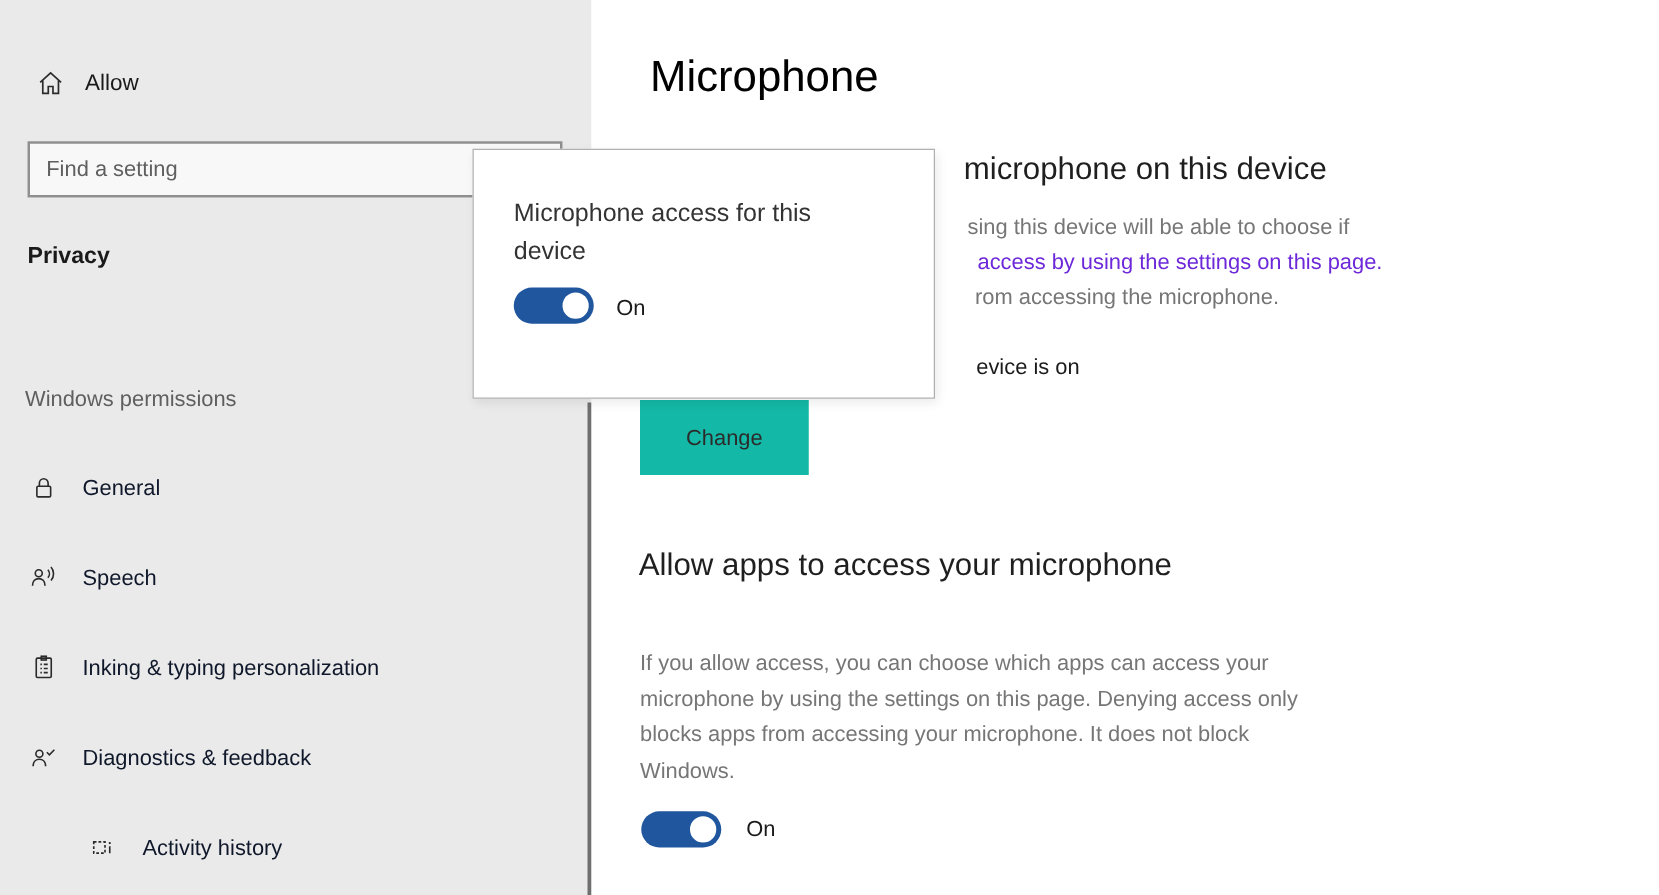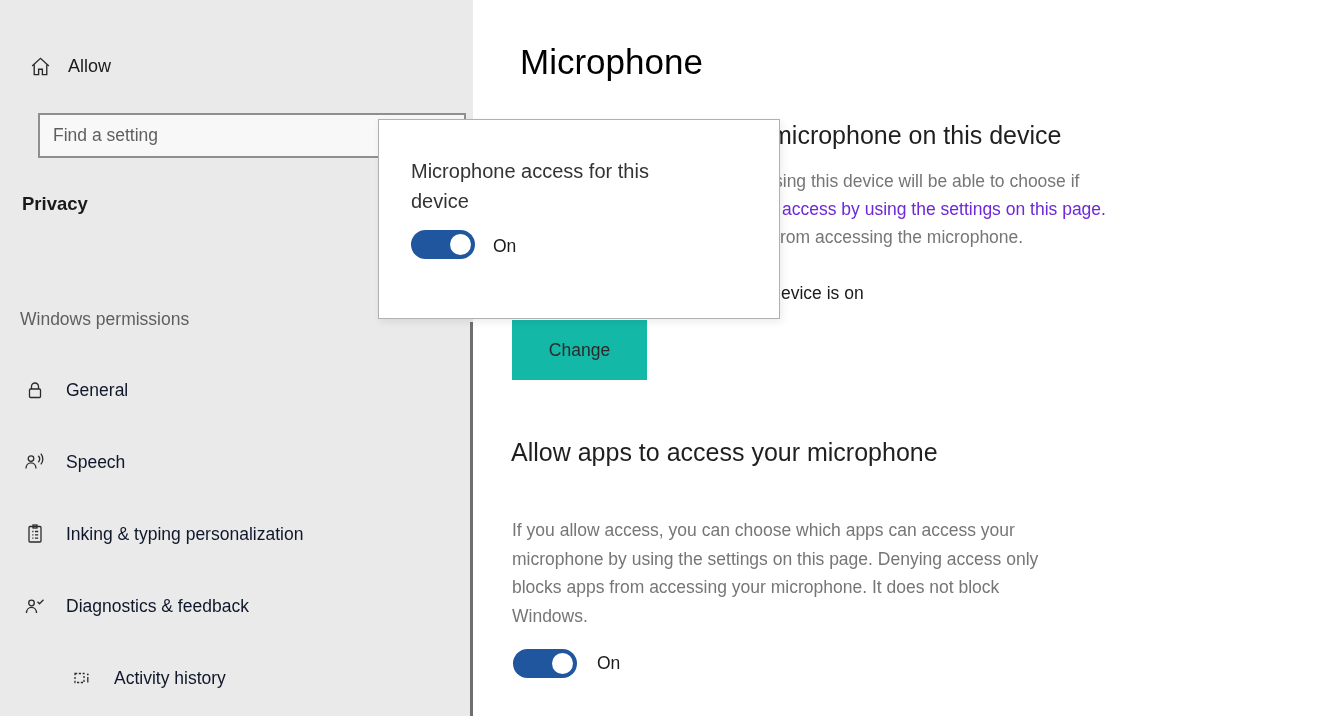--- a/index.html
+++ b/index.html
@@ -16,21 +16,21 @@
   }
   .home-row {
     position:absolute; left:0; top:44px; width:473px; height:44px;
     display:flex; align-items:center; cursor:default;
   }
   .home-row .nav-icon { position:absolute; left:29px; }
   .home-row .nav-label { position:absolute; left:68px; font-size:18px; color:#1a1a1a; }
 
   .search-box {
     position:absolute; left:22px; top:113px; width:428px; height:45px;
-    background:#f8f8f8; border:2px solid #8f8f8f;margin-left:16px;
+    background:#f8f8f8; border:2px solid #8f8f8f;
   }
   .search-box input {
     width:100%; height:100%; border:none; outline:none; background:transparent;
     font-family:"Liberation Sans", sans-serif; font-size:17.5px; color:#444;
     padding-left:13px;
   }
   .search-box input::placeholder { color:#5f5f5f; opacity:1; }
 
   .privacy-title {
     position:absolute; left:22px; top:193px; font-size:18.5px; font-weight:bold; color:#1a1a1a;
@@ -91,21 +91,21 @@
     position:absolute; top:4px; left:39px; width:21px; height:21px;
     border-radius:50%; background:#ffffff;
   }
   .toggle-main { left:513px; top:649px; }
   .on-label-main {
     position:absolute; left:597px; top:653px; font-size:17.5px; color:#1a1a1a;
   }
 
   
   .popup {
-    position:absolute; left:378px; top:119px; width:402px; height:200px;
+    position:absolute; left:378px; top:119px; width:370px; height:200px;
     background:#ffffff; border:1px solid #b0b0b0; z-index:10;
     box-shadow:2px 3px 8px rgba(0,0,0,0.08);
   }
   .popup-title { position:absolute; left:32px; top:36px; font-size:20px; color:#333; line-height:30px; }
   .popup-title div { white-space:nowrap; }
   .popup .toggle { left:32px; top:110px; }
   .popup-on-label { position:absolute; left:114px; top:116px; font-size:17.5px; color:#1a1a1a; }
 </style>
 </head>
 <body>

